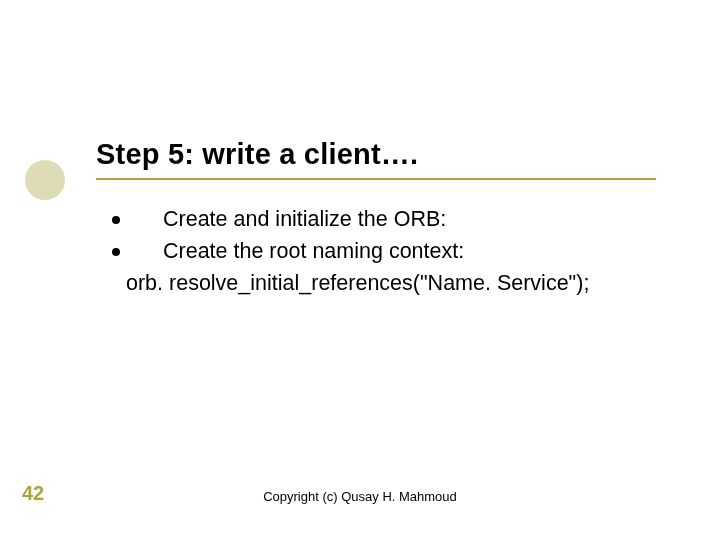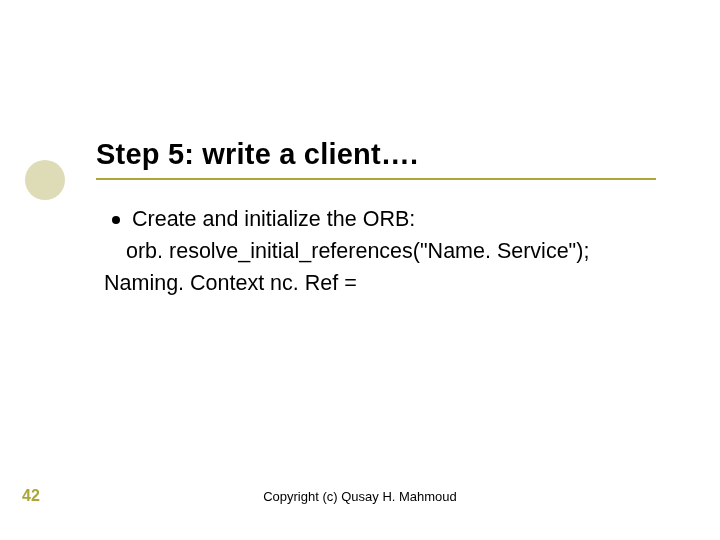--- a/index.html
+++ b/index.html
@@ -2,41 +2,44 @@
 <html><head>
 <meta charset="utf-8">
 <style>
   * { margin: 0; padding: 0; box-sizing: border-box; }
   html, body { width: 720px; height: 540px; background: #fff; font-family: Arial, Helvetica, sans-serif; color: #000; }
   .slide { position: relative; width: 720px; height: 540px; padding: 132px 50px 0 69px; }
   .title { position: absolute; top: 138px; left: 96px; font-size: 29px; font-weight: bold; letter-spacing: 0.2px; }
   .title-underline { position: absolute; top: 178px; left: 96px; width: 560px; height: 2px; background: #ABA637; }
   .accent-circle { position: absolute; top: 160px; left: 25px; width: 40px; height: 40px; border-radius: 50%; background: #DEDCB7; }
   .body { position: absolute; top: 204px; left: 104px; width: 580px; font-size: 21.5px; line-height: 1.48; }
-  .bullet-row { display: flex; align-items: center; }
+  .bullet-row { display: flex; align-items: center; gap: 31px; }
   .bullet-dot { width: 28px; flex: 0 0 28px; }
   .bullet-dot::before { content: ""; display: inline-block; width: 8px; height: 8px; border-radius: 50%; background: #000; vertical-align: middle; margin-left: 8px; }
   .bullet-text { flex: 1; }
   .code-line { padding-left: 0; }
   .code-line.indent { padding-left: 22px; }
-  .page-num { position: absolute; bottom: 35px; left: 22px; font-size: 16px; font-weight: bold; color: #ABA637; }
+  .page-num { position: absolute; bottom: 35px; left: 22px; font-size: 20px; font-weight: bold; color: #ABA637; }
   .footer { position: absolute; bottom: 36px; left: 0; width: 720px; text-align: center; font-size: 13px; color: #000; }
 </style>
 </head>
 <body>
 
 <div class="slide">
   <div class="accent-circle"></div>
   <div class="title">Step 5: write a client….</div>
   <div class="title-underline"></div>
 
   <div class="body">
     <div class="bullet-row">
       <span class="bullet-dot"></span>
       <span class="bullet-text">Create and initialize the ORB:</span>
     </div>
+    <div class="bullet-row">
+      <span class="bullet-dot"></span>
+      <span class="bullet-text">Create the root naming context:</span>
+    </div>
     <div class="code-line indent">orb. resolve_initial_references("Name. Service");</div>
-    <div class="code-line">Naming. Context nc. Ref =</div>
   </div>
 
   <div class="page-num">42</div>
   <div class="footer">Copyright (c) Qusay H. Mahmoud</div>
 </div>
 
 </body></html>

